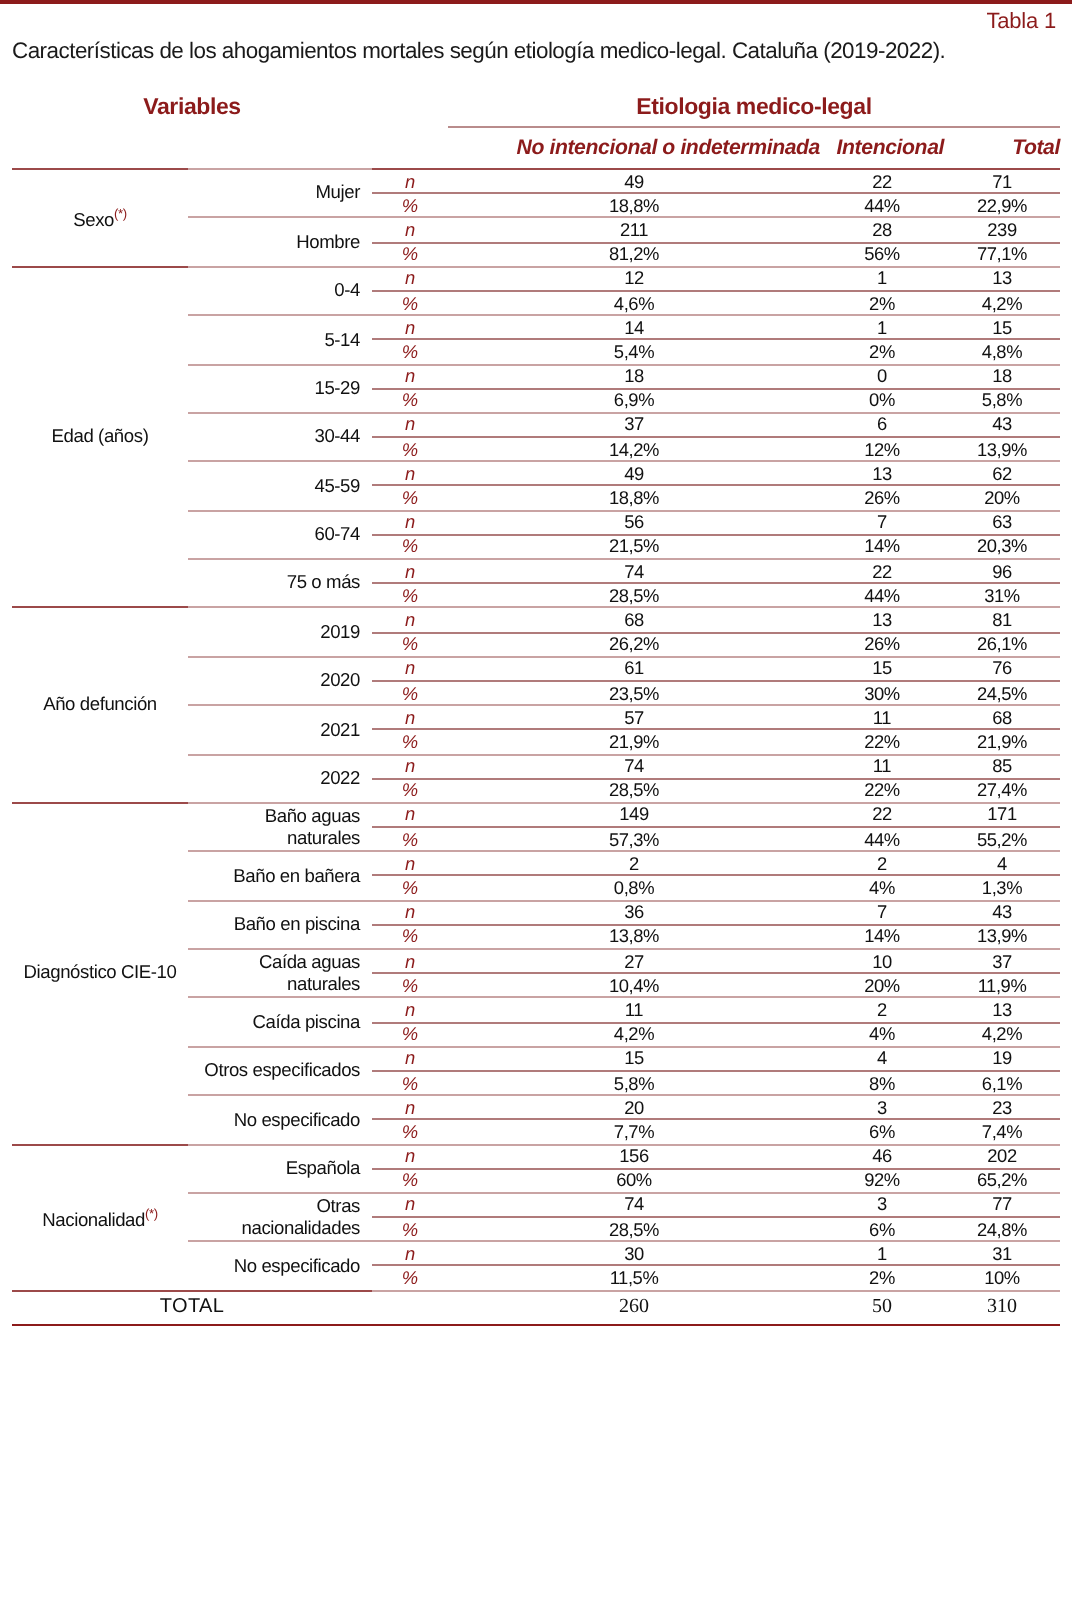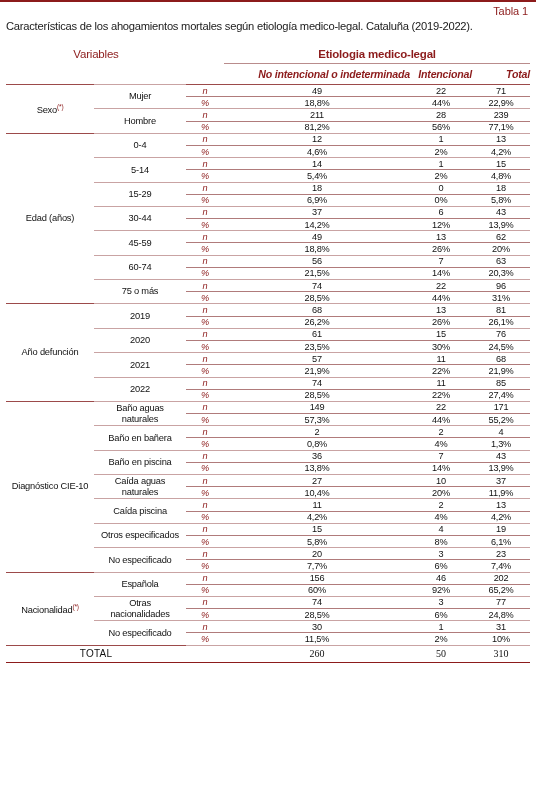--- a/index.html
+++ b/index.html
@@ -53,21 +53,21 @@
   col.c-group  { width: 88px; }
   col.c-level  { width: 92px; }
   col.c-stat   { width: 38px; }
   col.c-noint  { width: 186px; }
   col.c-int    { width: 62px; }
   col.c-total  { width: 58px; }
 
   
   .hdr-variables {
     color: #8c1b1b;
-    font-weight: normal;
+    font-weight: bold;
     font-size: 11.5px;
     text-align: center;
     vertical-align: bottom;
     padding-bottom: 24px;
     letter-spacing: -0.2px;
   }
   .hdr-etio {
     color: #8c1b1b;
     font-weight: bold;
     font-size: 11.5px;
@@ -118,21 +118,21 @@
     color: #111;
     padding: 0.6px 0;
     letter-spacing: -0.2px;
   }
 
   
   .r-n  td.stat, .r-n  td.val { border-top: 0.7px solid #b07b7b; }
   .r-p  td.stat, .r-p  td.val { border-top: 0.7px solid #b07b7b;
                                 border-bottom: 0.7px solid #c9a3a3; }
 
-  tr.lvl-start td.lvl { border-top: 0.7px solid #c9a3a3; }
+  tr.lvl-start td.lvl { border-top: 0.7px solid #c9a3a3; text-align: right; }
 
   tr.group-start > td { border-top: 1.1px solid #9c4a4a; }
   tr.group-start td.stat, tr.group-start td.val { border-top: 1.1px solid #9c4a4a; }
 
   
   tr.total-row td {
     border-top: 1.1px solid #9c4a4a;
     border-bottom: 1.6px solid #8c1b1b;
     padding: 2.5px 0 2.5px 0;
     font-size: 10px;

